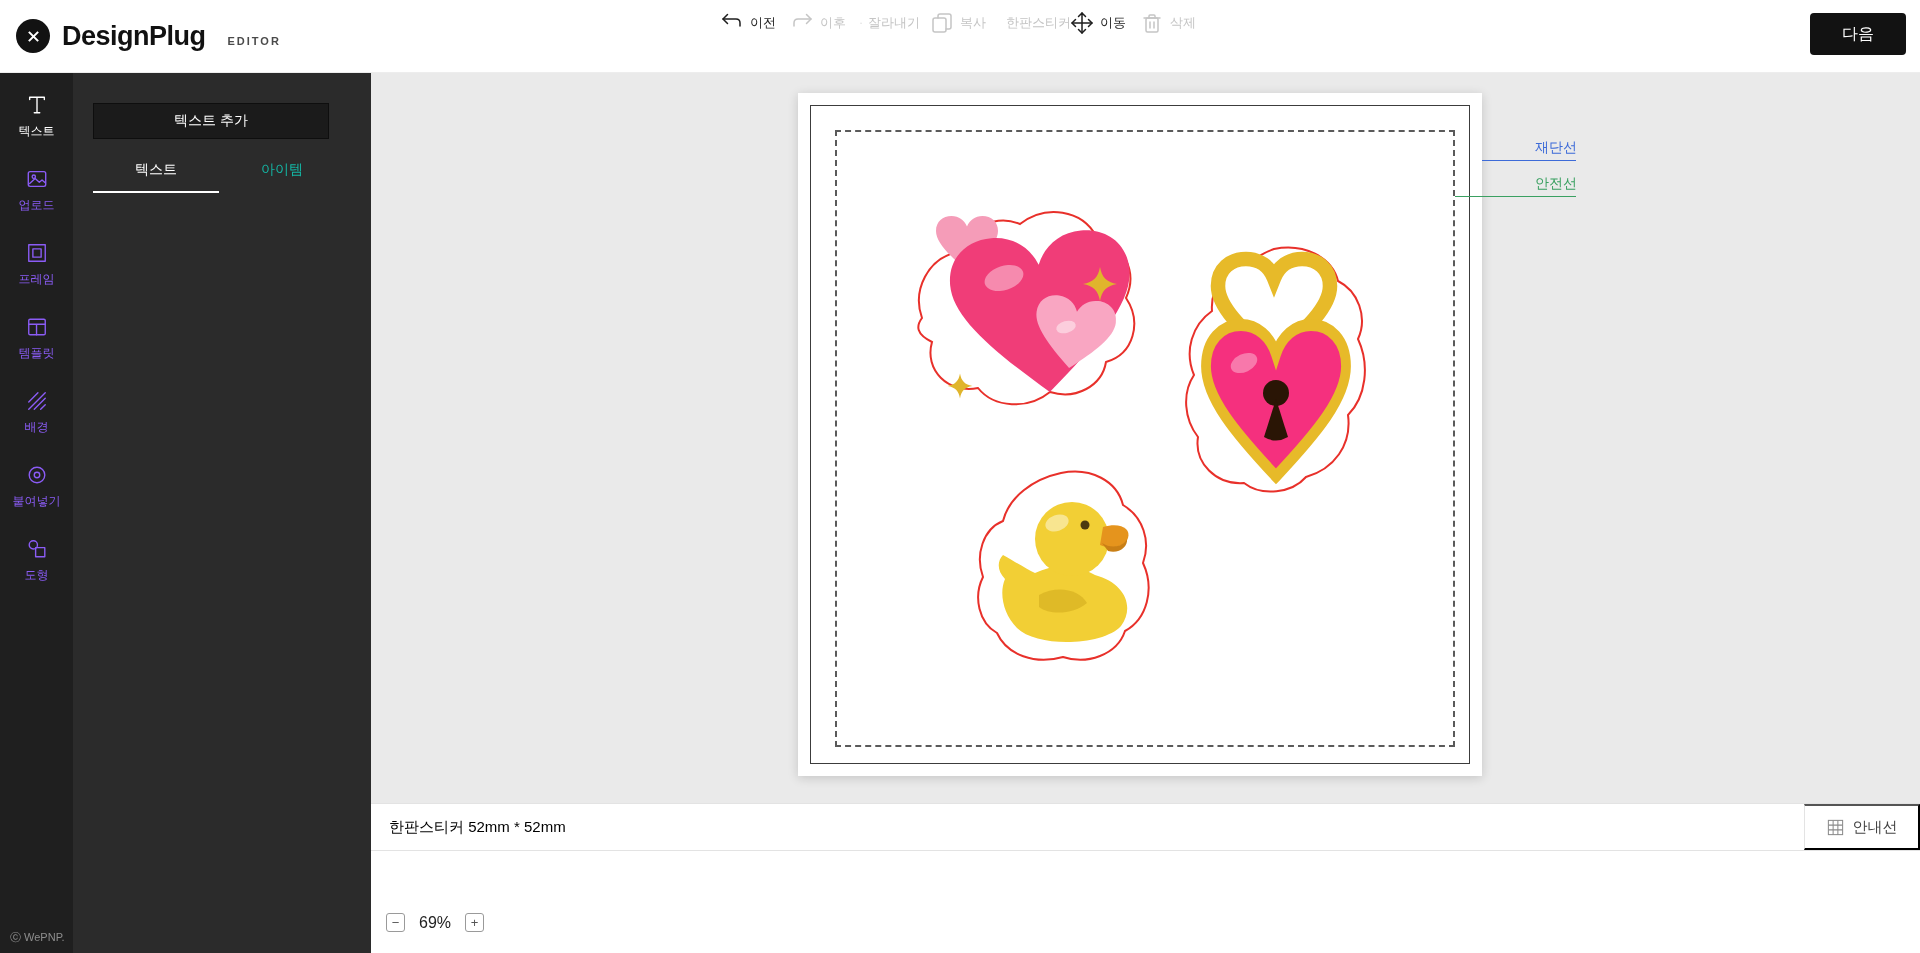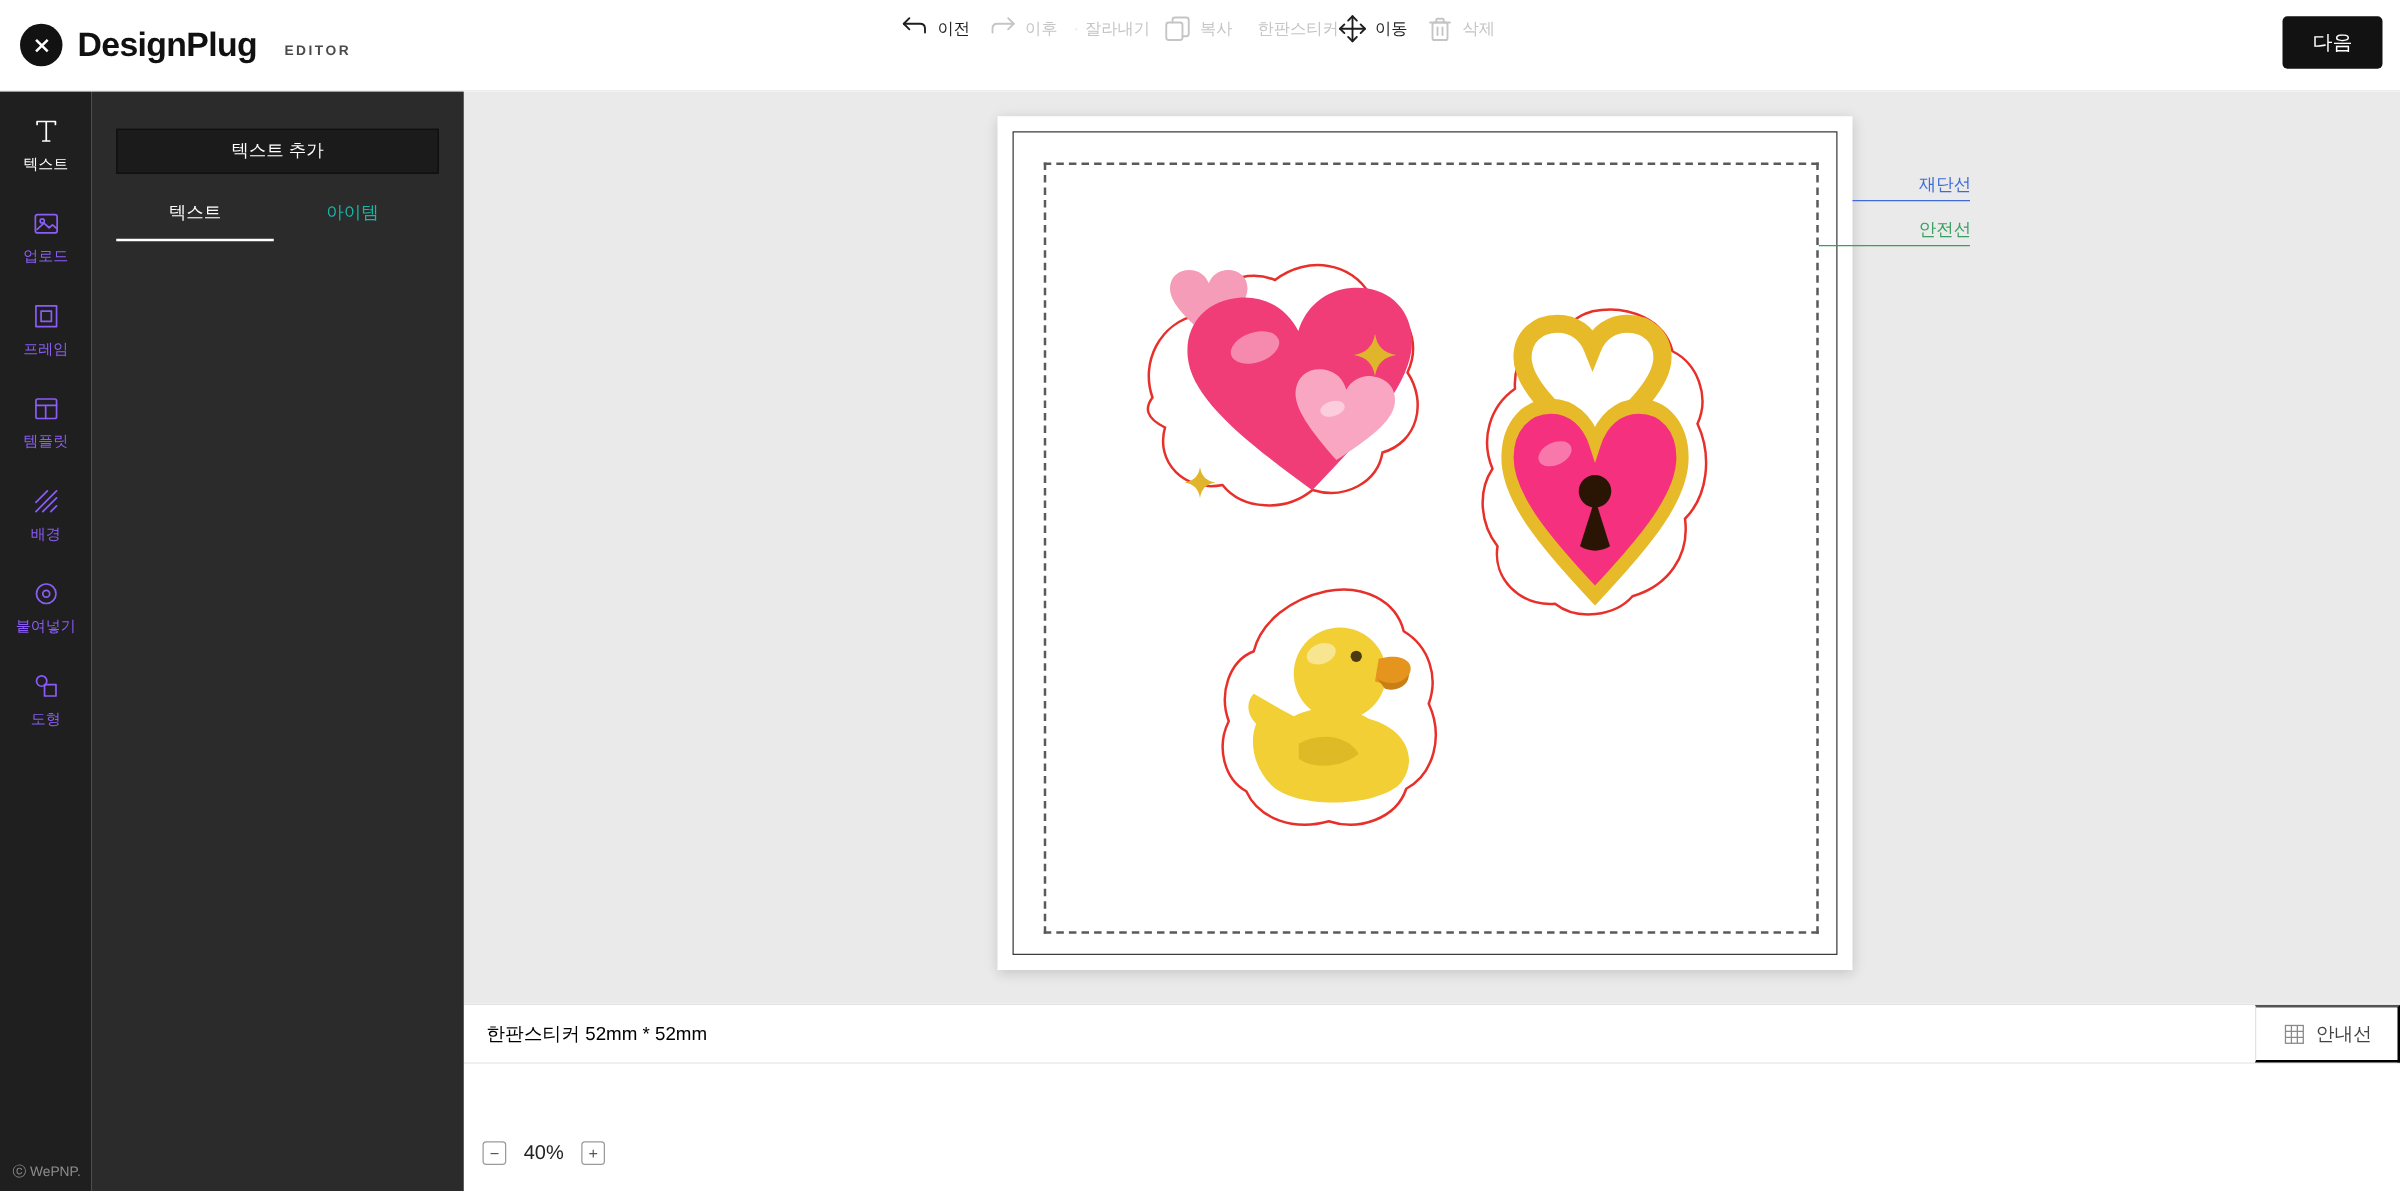--- a/index.html
+++ b/index.html
@@ -16,36 +16,36 @@
   .logo-main { font-size:27px; font-weight:800; letter-spacing:-0.5px; color:#111; }
   .logo-suffix { font-size:11px; font-weight:600; letter-spacing:2px; color:#4a4a4a; margin-left:22px; margin-top:8px; }
 
   .toolbar { position:absolute; left:50%; top:7px; transform:translateX(-50%); display:flex; gap:10px; }
   .tool { width:60px; background:none; border:none; display:flex; flex-direction:row; align-items:center; gap:6px; padding:4px 0; cursor:pointer; }
   .tool svg { width:24px; height:24px; fill:none; stroke:currentColor; stroke-width:1.5; stroke-linecap:round; stroke-linejoin:round; }
   .tool .tool-label { font-size:13px; color:currentColor; white-space:nowrap; }
   .tool.enabled { color:#1e1e1e; }
   .tool.disabled { color:#c5c5c5; }
 
-  .next-btn { position:absolute; right:14px; top:13px; width:80px; height:42px; background:#121212; color:#fff;
+  .next-btn { position:absolute; right:14px; top:13px; width:96px; height:42px; background:#121212; color:#fff;
     border:none; border-radius:4px; font-size:16px; font-family:inherit; cursor:pointer; }
 
   
   .sidebar { position:absolute; left:0; top:73px; bottom:0; width:73px; background:#1f1f1f; z-index:15; }
   .side-item { width:73px; height:72px; margin-top:2px; display:flex; flex-direction:column; align-items:center;
     justify-content:center; gap:7px; background:none; border:none; cursor:pointer; color:#8b5cf6; }
   .side-item:first-child { margin-top:8px; }
   .side-item.active { color:#ffffff; }
   .side-item svg { width:22px; height:22px; fill:none; stroke:currentColor; stroke-width:1.5; stroke-linecap:round; stroke-linejoin:round; }
   .side-label { font-size:12px; color:currentColor; white-space:nowrap; }
   .copyright { position:absolute; left:10px; bottom:8px; font-size:11px; color:#8d8d8d; white-space:nowrap; }
 
   
   .panel { position:absolute; left:73px; top:73px; bottom:0; width:298px; background:#2b2b2b; z-index:14; }
-  .add-text-btn { position:absolute; left:20px; top:30px; width:258px; height:36px; background:#1b1b1b;
+  .add-text-btn { position:absolute; left:20px; top:30px; width:236px; height:36px; background:#1b1b1b;
     border:1px solid #0e0e0e; color:#fff; font-size:14px; font-family:inherit; cursor:pointer; }
   .tabs { position:absolute; left:20px; top:80px; display:flex; }
   .tab { width:126px; background:none; border:none; border-bottom:2px solid transparent; color:#14b8a6;
     font-size:14px; font-family:inherit; padding:8px 0 12px 0; cursor:pointer; }
   .tab.active { color:#fff; border-bottom-color:#fff; }
 
   
   .workspace { position:absolute; left:371px; top:73px; right:0; height:730px; background:#eaeaea;padding-left:32px; }
   .canvas { position:absolute; left:427px; top:20px; width:684px; height:683px; background:#fff;
     box-shadow:0 2px 10px rgba(0,0,0,0.16); }
@@ -277,18 +277,18 @@
           <rect x="3" y="3" width="18" height="18"></rect>
           <path d="M9 3 V21 M15 3 V21 M3 9 H21 M3 15 H21"></path>
         </svg>
       <span class="guide-btn-label">안내선</span>
     </button>
   </div>
 
   <div class="bottombar">
     <div class="zoom">
       <button class="zoom-btn">−</button>
-      <span class="zoom-level">40%</span>
+      <span class="zoom-level">69%</span>
       <button class="zoom-btn">+</button>
     </div>
   </div>
 
 </div>
 
 </body></html>

